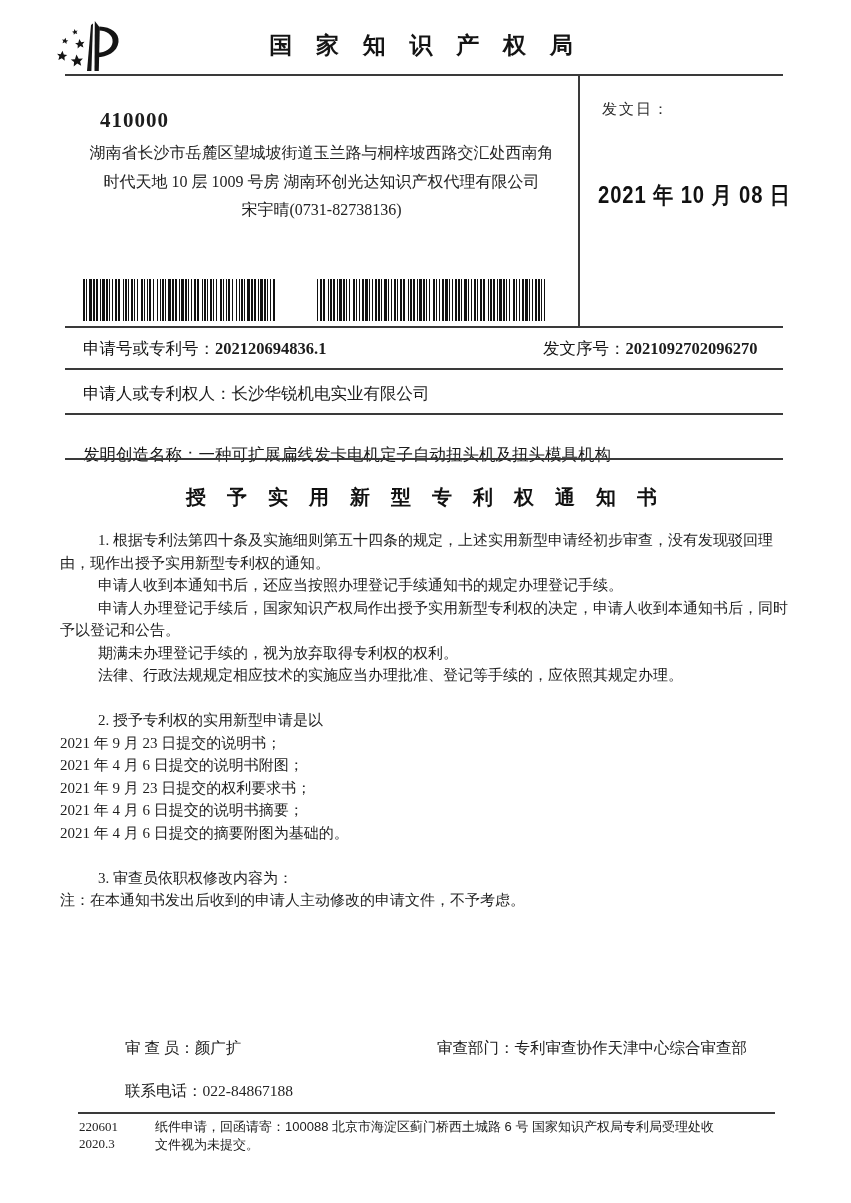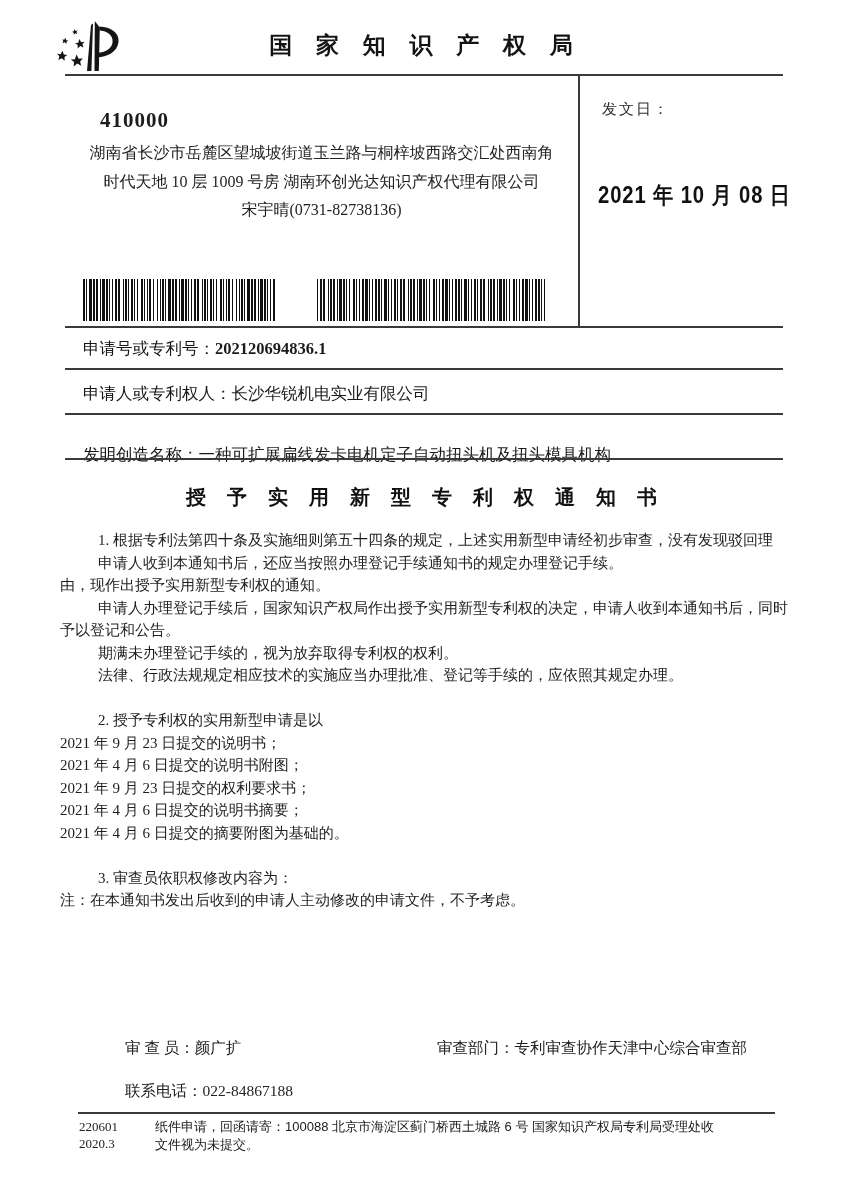--- a/index.html
+++ b/index.html
@@ -241,42 +241,45 @@
       <i style="position: absolute; top: 0px; bottom: 0px; background: rgb(17, 17, 17); left: 218px; width: 2px;"></i>
       <i style="position: absolute; top: 0px; bottom: 0px; background: rgb(17, 17, 17); left: 221px; width: 2px;"></i>
       <i style="position: absolute; top: 0px; bottom: 0px; background: rgb(17, 17, 17); left: 224px; width: 1px;"></i>
       <i style="position: absolute; top: 0px; bottom: 0px; background: rgb(17, 17, 17); left: 227px; width: 3px;"></i>
     </div>
 
   <div class="rule" style="top:326px;left:65px;width:718px;"></div>
 
   <div class="frow" style="top:338px;">
     <span class="flabel">申请号或专利号：</span><span class="fvalue bold">202120694836.1</span>
+    <span class="fcol2">
+      <span class="flabel">发文序号：</span><span class="fvalue bold">2021092702096270</span>
+    </span>
   </div>
 
   <div class="rule" style="top:368px;left:65px;width:718px;"></div>
 
   <div class="frow" style="top:383px;">
     <span class="flabel">申请人或专利权人：</span><span class="fvalue">长沙华锐机电实业有限公司</span>
   </div>
 
   <div class="rule" style="top:413px;left:65px;width:718px;"></div>
 
   <div class="frow" style="top:420px;margin-top:24px;">
     <span class="flabel">发明创造名称：</span><span class="fvalue">一种可扩展扁线发卡电机定子自动扭头机及扭头模具机构</span>
   </div>
 
   <div class="rule" style="top:458px;left:65px;width:718px;"></div>
 
   <div class="notice-title">授 予 实 用 新 型 专 利 权 通 知 书</div>
 
   <div class="body-text">
     <div class="bline ind">1. 根据专利法第四十条及实施细则第五十四条的规定，上述实用新型申请经初步审查，没有发现驳回理</div>
+    <div class="bline">由，现作出授予实用新型专利权的通知。</div>
     <div class="bline ind">申请人收到本通知书后，还应当按照办理登记手续通知书的规定办理登记手续。</div>
-    <div class="bline">由，现作出授予实用新型专利权的通知。</div>
     <div class="bline ind">申请人办理登记手续后，国家知识产权局作出授予实用新型专利权的决定，申请人收到本通知书后，同时</div>
     <div class="bline">予以登记和公告。</div>
     <div class="bline ind">期满未办理登记手续的，视为放弃取得专利权的权利。</div>
     <div class="bline ind">法律、行政法规规定相应技术的实施应当办理批准、登记等手续的，应依照其规定办理。</div>
     <div class="bline ind gap">2. 授予专利权的实用新型申请是以</div>
     <div class="bline">2021 年 9 月 23 日提交的说明书；</div>
     <div class="bline">2021 年 4 月 6 日提交的说明书附图；</div>
     <div class="bline">2021 年 9 月 23 日提交的权利要求书；</div>
     <div class="bline">2021 年 4 月 6 日提交的说明书摘要；</div>
     <div class="bline">2021 年 4 月 6 日提交的摘要附图为基础的。</div>

